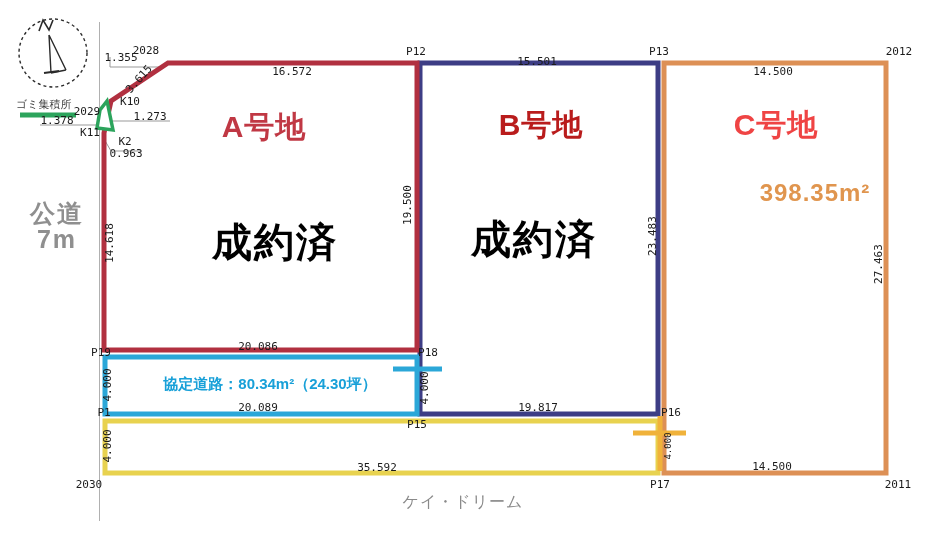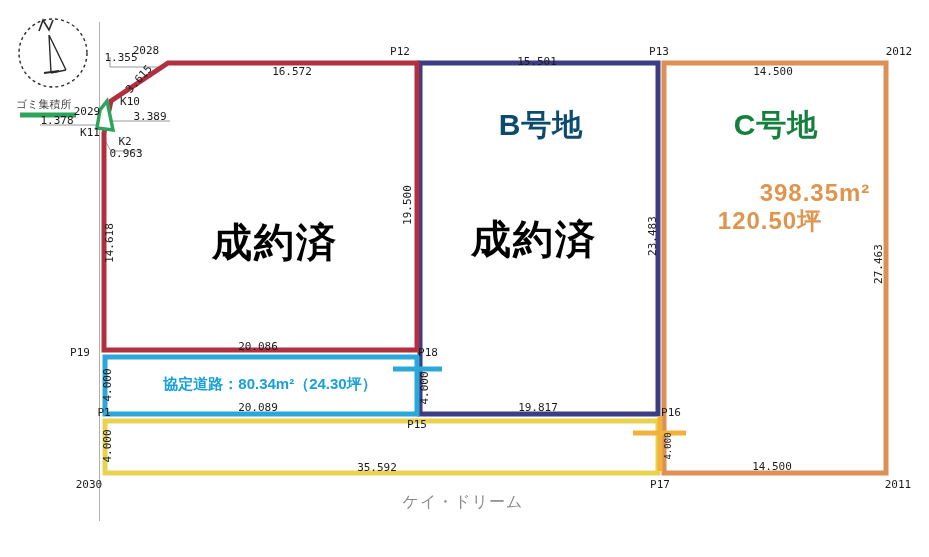--- a/index.html
+++ b/index.html
@@ -16,22 +16,22 @@
   .dim.rot   { transform:translate(-50%,-50%) rotate(-90deg); }
   .dim.rot48 { transform:translate(-50%,-50%) rotate(-48deg); }
   .dim.small { font-size:9px; }
   
   .big {
     position:absolute; white-space:nowrap; transform:translate(-50%,-50%);
     font-weight:bold; line-height:1.05; text-align:center;
   }
   .plot-name  { font-size:30px; letter-spacing:1px; }
   .plot-a-col { color:#c03844; }
-  .plot-b-col { color:#0c4a6e; }
-  .plot-c-col { color:#15803d; }
+  .plot-b-col { color:#b91c1c; }
+  .plot-c-col { color:#ef4444; }
   .status     { font-size:40px; color:#000000; letter-spacing:2px;font-family:Liberation Serif, serif; }
   .area       { font-size:24px; color:#e0954e; letter-spacing:1px; }
   .road-label-upper { font-size:15px; color:#18a0d8;text-align:right; }
   .road-label-lower { font-size:16px; color:#e9b93d; }
   .left-road  { font-size:25px; color:#8f8f8f; letter-spacing:2px; }
   .garbage    { position:absolute; font-size:11px; font-weight:normal; color:#3f3f3f; white-space:nowrap; }
   .credit     { font-size:16px; font-weight:normal; color:#8a8a8a; letter-spacing:1px; }
 </style>
 </head>
 <body>
@@ -72,48 +72,52 @@
     <rect x="105" y="421" width="553" height="52" fill="none" stroke="#e8d24f" stroke-width="5"></rect>
     <line x1="633" y1="433" x2="686" y2="433" stroke="#f0b23a" stroke-width="5"></line>
     <line x1="660" y1="416" x2="660" y2="471" stroke="#f0b23a" stroke-width="5"></line>
   </svg>
 
   <div class="dim" style="left:146px; top:50px">2028</div>
   <div class="dim" style="left:121px; top:57px">1.355</div>
   <div class="dim rot48" style="left:139px; top:79px">3.615</div>
   <div class="dim" style="left:130px; top:101px">K10</div>
   <div class="dim" style="left:87px;  top:111px">2029</div>
-  <div class="dim" style="left:150px; top:116px">3.389</div>
+  <div class="dim" style="left:150px; top:116px">1.273</div>
   <div class="dim" style="left:90px;  top:132px">K11</div>
   <div class="dim" style="left:125px; top:141px">K2</div>
   <div class="dim" style="left:126px; top:153px">0.963</div>
   <div class="dim" style="left:57px;  top:120px">1.378</div>
   <div class="garbage" style="left:16px; top:97px">ゴミ集積所</div>
 
-  <div class="dim" style="left:400px; top:51px">P12</div>
+  <div class="dim" style="left:416px; top:51px">P12</div>
   <div class="dim" style="left:659px; top:51px">P13</div>
   <div class="dim" style="left:899px; top:51px">2012</div>
   <div class="dim" style="left:292px; top:71px">16.572</div>
   <div class="dim" style="left:537px; top:61px">15.501</div>
   <div class="dim" style="left:773px; top:71px">14.500</div>
 
   <div class="dim rot" style="left:109px; top:243px">14.618</div>
   <div class="dim rot" style="left:407px; top:205px">19.500</div>
   <div class="dim rot" style="left:652px; top:236px">23.483</div>
   <div class="dim rot" style="left:878px; top:264px">27.463</div>
 
+  <div class="big left-road" style="left:57px; top:226px">
+    <div>公道</div>
+    <div>7m</div>
+  </div>
 
+  <div class="big plot-name plot-a-col" style="left:264px; top:127px">A号地</div>
   <div class="big plot-name plot-b-col" style="left:541px; top:125px">B号地</div>
   <div class="big plot-name plot-c-col" style="left:776px; top:125px">C号地</div>
   <div class="big status" style="left:275px; top:243px">成約済</div>
   <div class="big status" style="left:534px; top:240px">成約済</div>
   <div class="big area" style="left:815px; top:193px">398.35m²</div>
-  <div class="big area" style="left:770px; top:221px">120.50坪</div>
 
-  <div class="dim" style="left:80px;  top:352px">P19</div>
+  <div class="dim" style="left:101px;  top:352px">P19</div>
   <div class="dim" style="left:258px; top:346px">20.086</div>
   <div class="dim" style="left:428px; top:352px">P18</div>
   <div class="dim rot" style="left:107px; top:385px">4.000</div>
   <div class="dim rot" style="left:424px; top:388px">4.000</div>
   <div class="big road-label-upper" style="left:270px; top:384px">協定道路：80.34m²（24.30坪）</div>
   <div class="dim" style="left:258px; top:407px">20.089</div>
   <div class="dim" style="left:104px;  top:412px">P1</div>
 
   <div class="dim" style="left:417px; top:424px">P15</div>
   <div class="dim" style="left:538px; top:407px">19.817</div>

